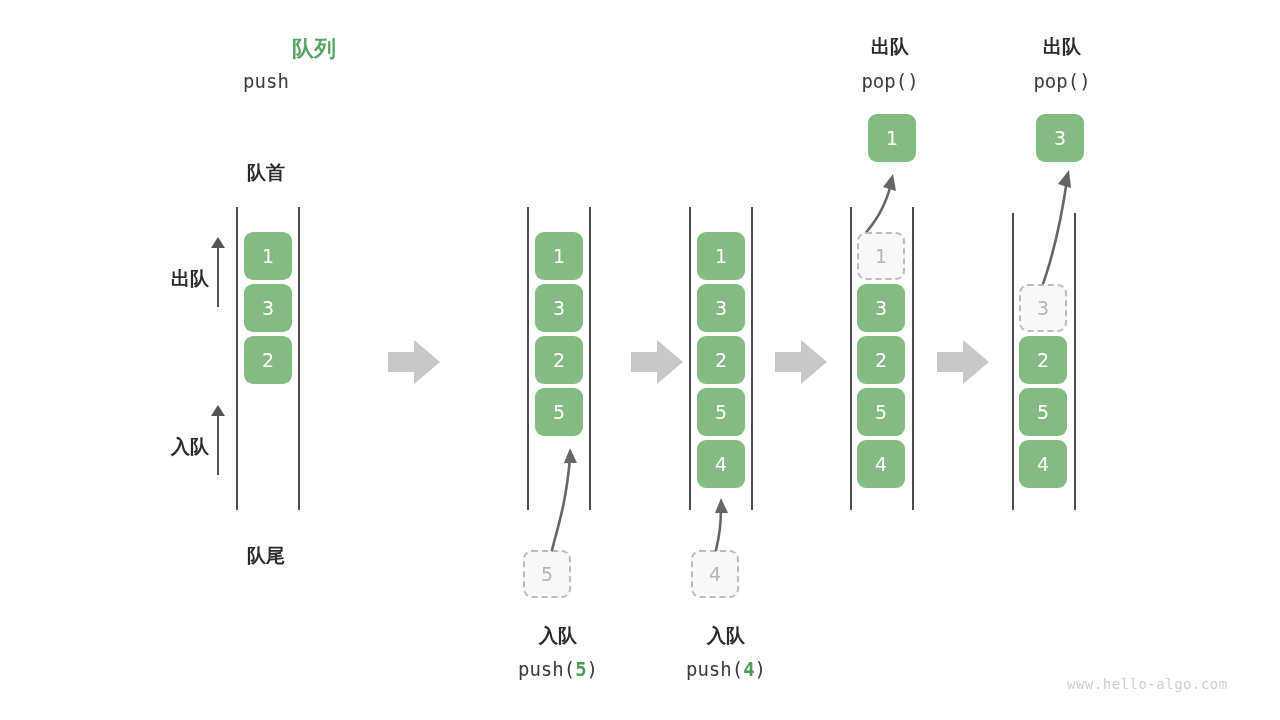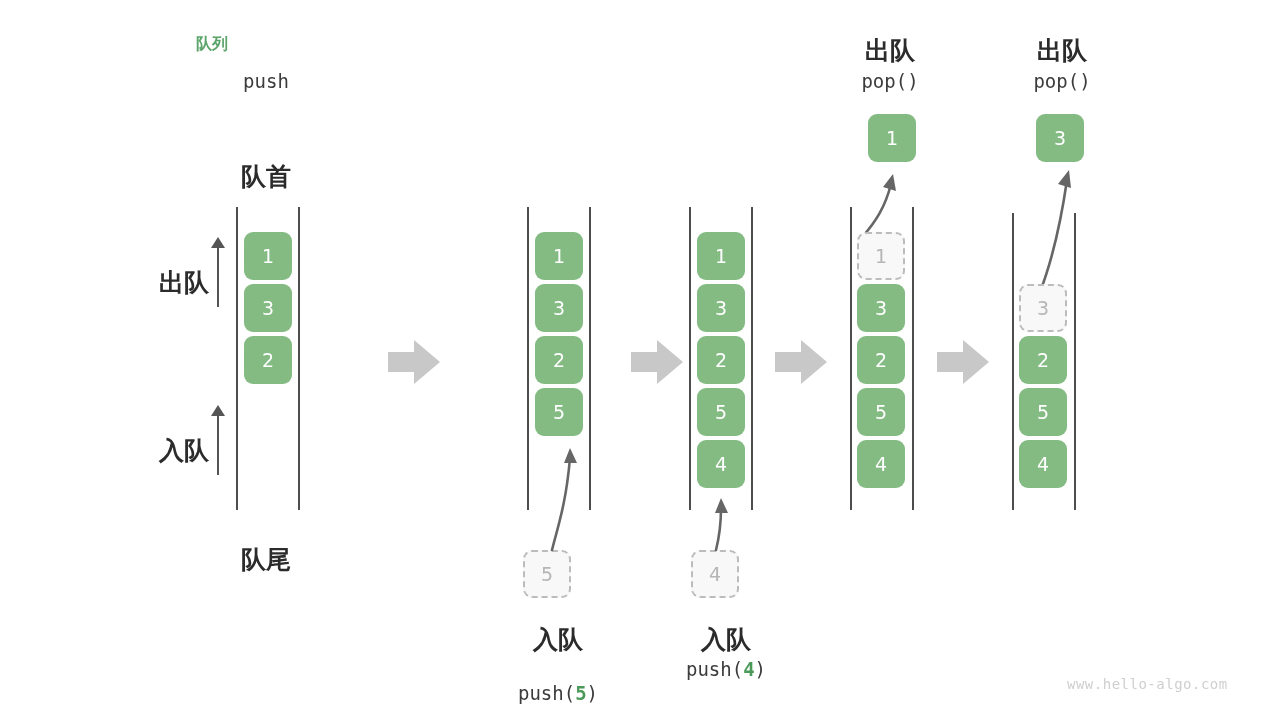--- a/index.html
+++ b/index.html
@@ -21,40 +21,40 @@
     left: 0; top: 0;
     width: 1280px;
     height: 720px;
   }
   .abs { position: absolute; }
 
   
   .label-cn {
     font-family: "DejaVu Sans", "Liberation Sans", sans-serif;
     font-weight: bold;
-    font-size: 25px;
+    font-size: 19px;
     color: #2b2b2b;
     white-space: nowrap;
     text-align: center;
   }
   .label-mono {
     font-family: "DejaVu Sans Mono", "Liberation Mono", monospace;
     font-size: 19px;
     color: #3c3c3c;
     white-space: nowrap;
     text-align: center;
     letter-spacing: 0px;
   }
   .title-cn {
     font-family: "DejaVu Sans", "Liberation Sans", sans-serif;
     font-weight: bold;
-    font-size: 16px;
+    font-size: 22px;
     color: #5aa469;
     white-space: nowrap;
-    text-align: left;
+    text-align: right;
   }
   .green-num {
     color: #4c9a59;
     font-weight: bold;
   }
   .watermark {
     font-family: "DejaVu Sans Mono", "Liberation Mono", monospace;
     font-size: 14px;
     color: #cfcfcf;
     white-space: nowrap;
@@ -166,21 +166,21 @@
     <div class="cell filled" style="left:535px; top:388px;">5</div>
 
     <div class="cell ghost" style="left:523px; top:550px;">5</div>
 
     <svg class="curve" style="left:520px; top:430px;" width="90" height="125">
       <path d="M 32 120 C 38 96, 46 74, 50 28" stroke="#666666" stroke-width="2.6" fill="none" stroke-linecap="round"></path>
       <polygon points="50,18 44,33 57,33" fill="#666666"></polygon>
     </svg>
 
     <div class="abs label-cn" style="left:488px; top:623px; width:140px;">入队</div>
-    <div class="abs label-mono" style="left:488px; top:682px; width:140px;"><span>push(</span><span class="green-num">5</span><span>)</span></div>
+    <div class="abs label-mono" style="left:488px; top:658px; width:140px;"><span>push(</span><span class="green-num">5</span><span>)</span></div>
   </div>
 
   <svg class="steparrow" style="left:631px; top:340px;" width="54" height="44">
     <polygon points="0,12 26,12 26,0 52,22 26,44 26,32 0,32" fill="#c8c8c8"></polygon>
   </svg>
 
   <div>
     <div class="rail" style="left:689px; top:207px; height:303px;"></div>
     <div class="rail" style="left:751px; top:207px; height:303px;"></div>
     <div class="cell filled" style="left:697px; top:232px;">1</div>

